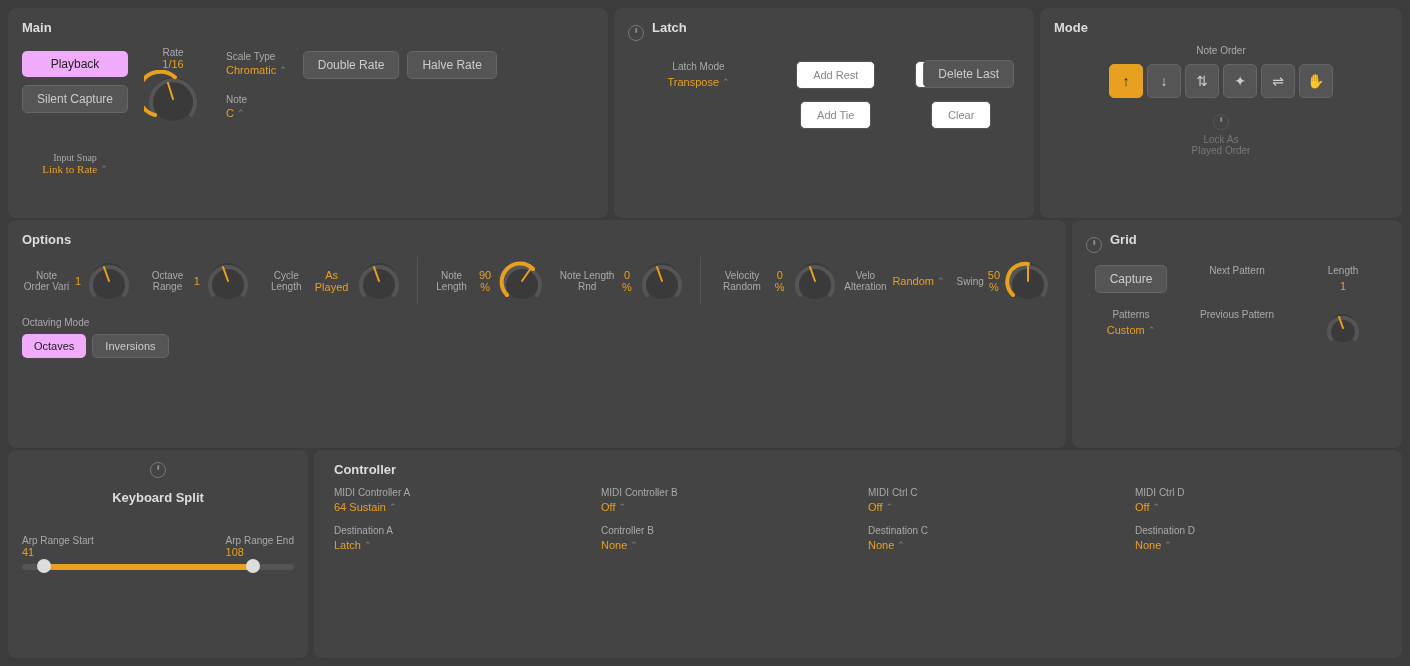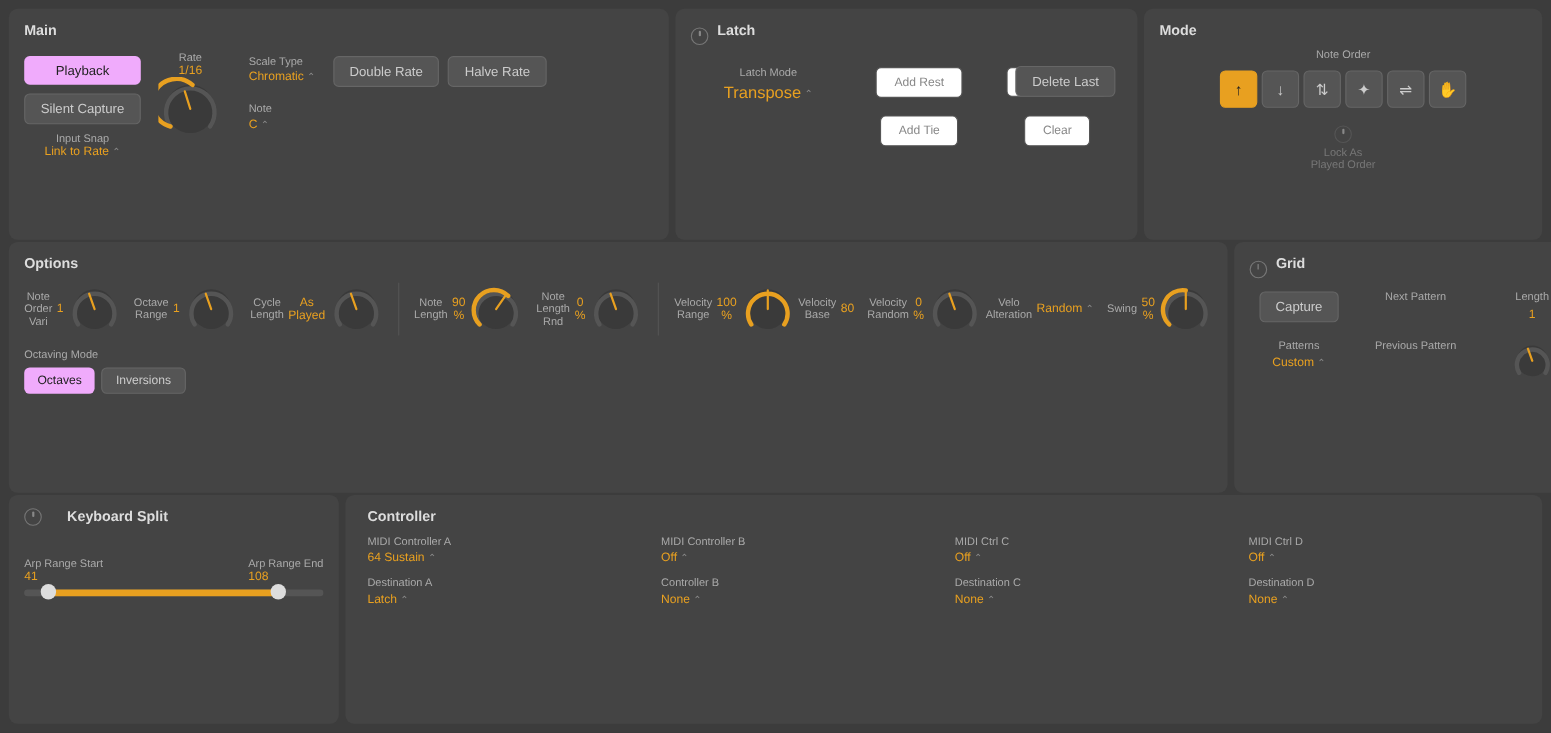--- a/index.html
+++ b/index.html
@@ -174,21 +174,21 @@
     }
 
     .latch-item {
       display: flex;
       flex-direction: column;
       align-items: center;
       gap: 4px;
     }
 
     .latch-item-label { color: #aaa; font-size: 10px; text-align: center; }
-    .latch-item-value { color: #e8a020; font-size: 15px; text-align: center; }
+    .latch-item-value { color: #e8a020; font-size: 11px; text-align: center; }
 
     .latch-btn-inactive {
       background: #ffffff;
       color: #888;
       border: 1px solid #555;
       border-radius: 5px;
       padding: 7px 16px;
       font-size: 11px;
       cursor: pointer;
     }
@@ -289,22 +289,23 @@
       gap: 6px;
       flex: 1;
     }
 
     .keyboard-panel {
       flex: 0 0 300px;
     }
 
     .keyboard-panel-header {
       display: flex;
-      align-items: flex-start;
-      gap: 23px;
+      align-items: center;
+      gap: 12px;
+      flex-direction: column;
     }
 
     .slider-section {
       margin-top: 20px;
     }
 
     .slider-row {
       display: flex;
       justify-content: space-between;
       margin-bottom: 6px;
@@ -436,21 +437,21 @@
   <div class="top-row">
 
     <div class="panel main-panel">
       <div class="panel-title">Main</div>
 
       <div class="main-content">
 
         <div class="main-buttons">
           <button class="btn-orange">Playback</button>
           <button class="btn-dark">Silent Capture</button>
-          <div style="margin-top:0;">
+          <div style="margin-top:31px;font-family:Liberation Serif, serif;">
             <div class="knob-label">Input Snap</div>
             <div class="dropdown-value" style="color:#e8a020; font-size:11px; justify-content:center;">
               <span>Link to Rate</span>
               <span class="chevron">⌃</span>
             </div>
           </div>
         </div>
 
         <div class="rate-section">
           <div class="knob-label">Rate</div>
@@ -621,33 +622,20 @@
                 <line x1="24" y1="24" x2="19" y2="10" class="knob-indicator" stroke-linecap="round"></line>
               </svg>
             </div>
           </div>
         </div>
 
         <div class="divider"></div>
 
         <div style="display:flex; gap:12px; flex-direction:column;">
           <div style="display:flex; gap:12px;">
-            <div class="knob-group">
-              <div class="knob-label">Velocity Range</div>
-              <div class="knob-value">100 %</div>
-              <div class="knob-small">
-                <svg viewBox="0 0 48 48">
-                  <circle cx="24" cy="24" r="18" class="knob-body"></circle>
-                  <path d="M 9 38 A 18 18 0 1 1 39 38" class="knob-arc-active" stroke-linecap="round"></path>
-                  <line x1="24" y1="24" x2="24" y2="7" class="knob-indicator" stroke-linecap="round"></line>
-                </svg>
-              </div>
-              <div class="knob-label">Velocity Base</div>
-              <div class="knob-value">80</div>
-            </div>
             <div class="knob-group">
               <div class="knob-label">Velocity Random</div>
               <div class="knob-value">0 %</div>
               <div class="knob-small">
                 <svg viewBox="0 0 48 48">
                   <circle cx="24" cy="24" r="18" class="knob-body"></circle>
                   <path d="M 9 38 A 18 18 0 1 1 39 38" class="knob-arc" stroke-linecap="round"></path>
                   <line x1="24" y1="24" x2="19" y2="10" class="knob-indicator" stroke-linecap="round"></line>
                 </svg>
               </div>

